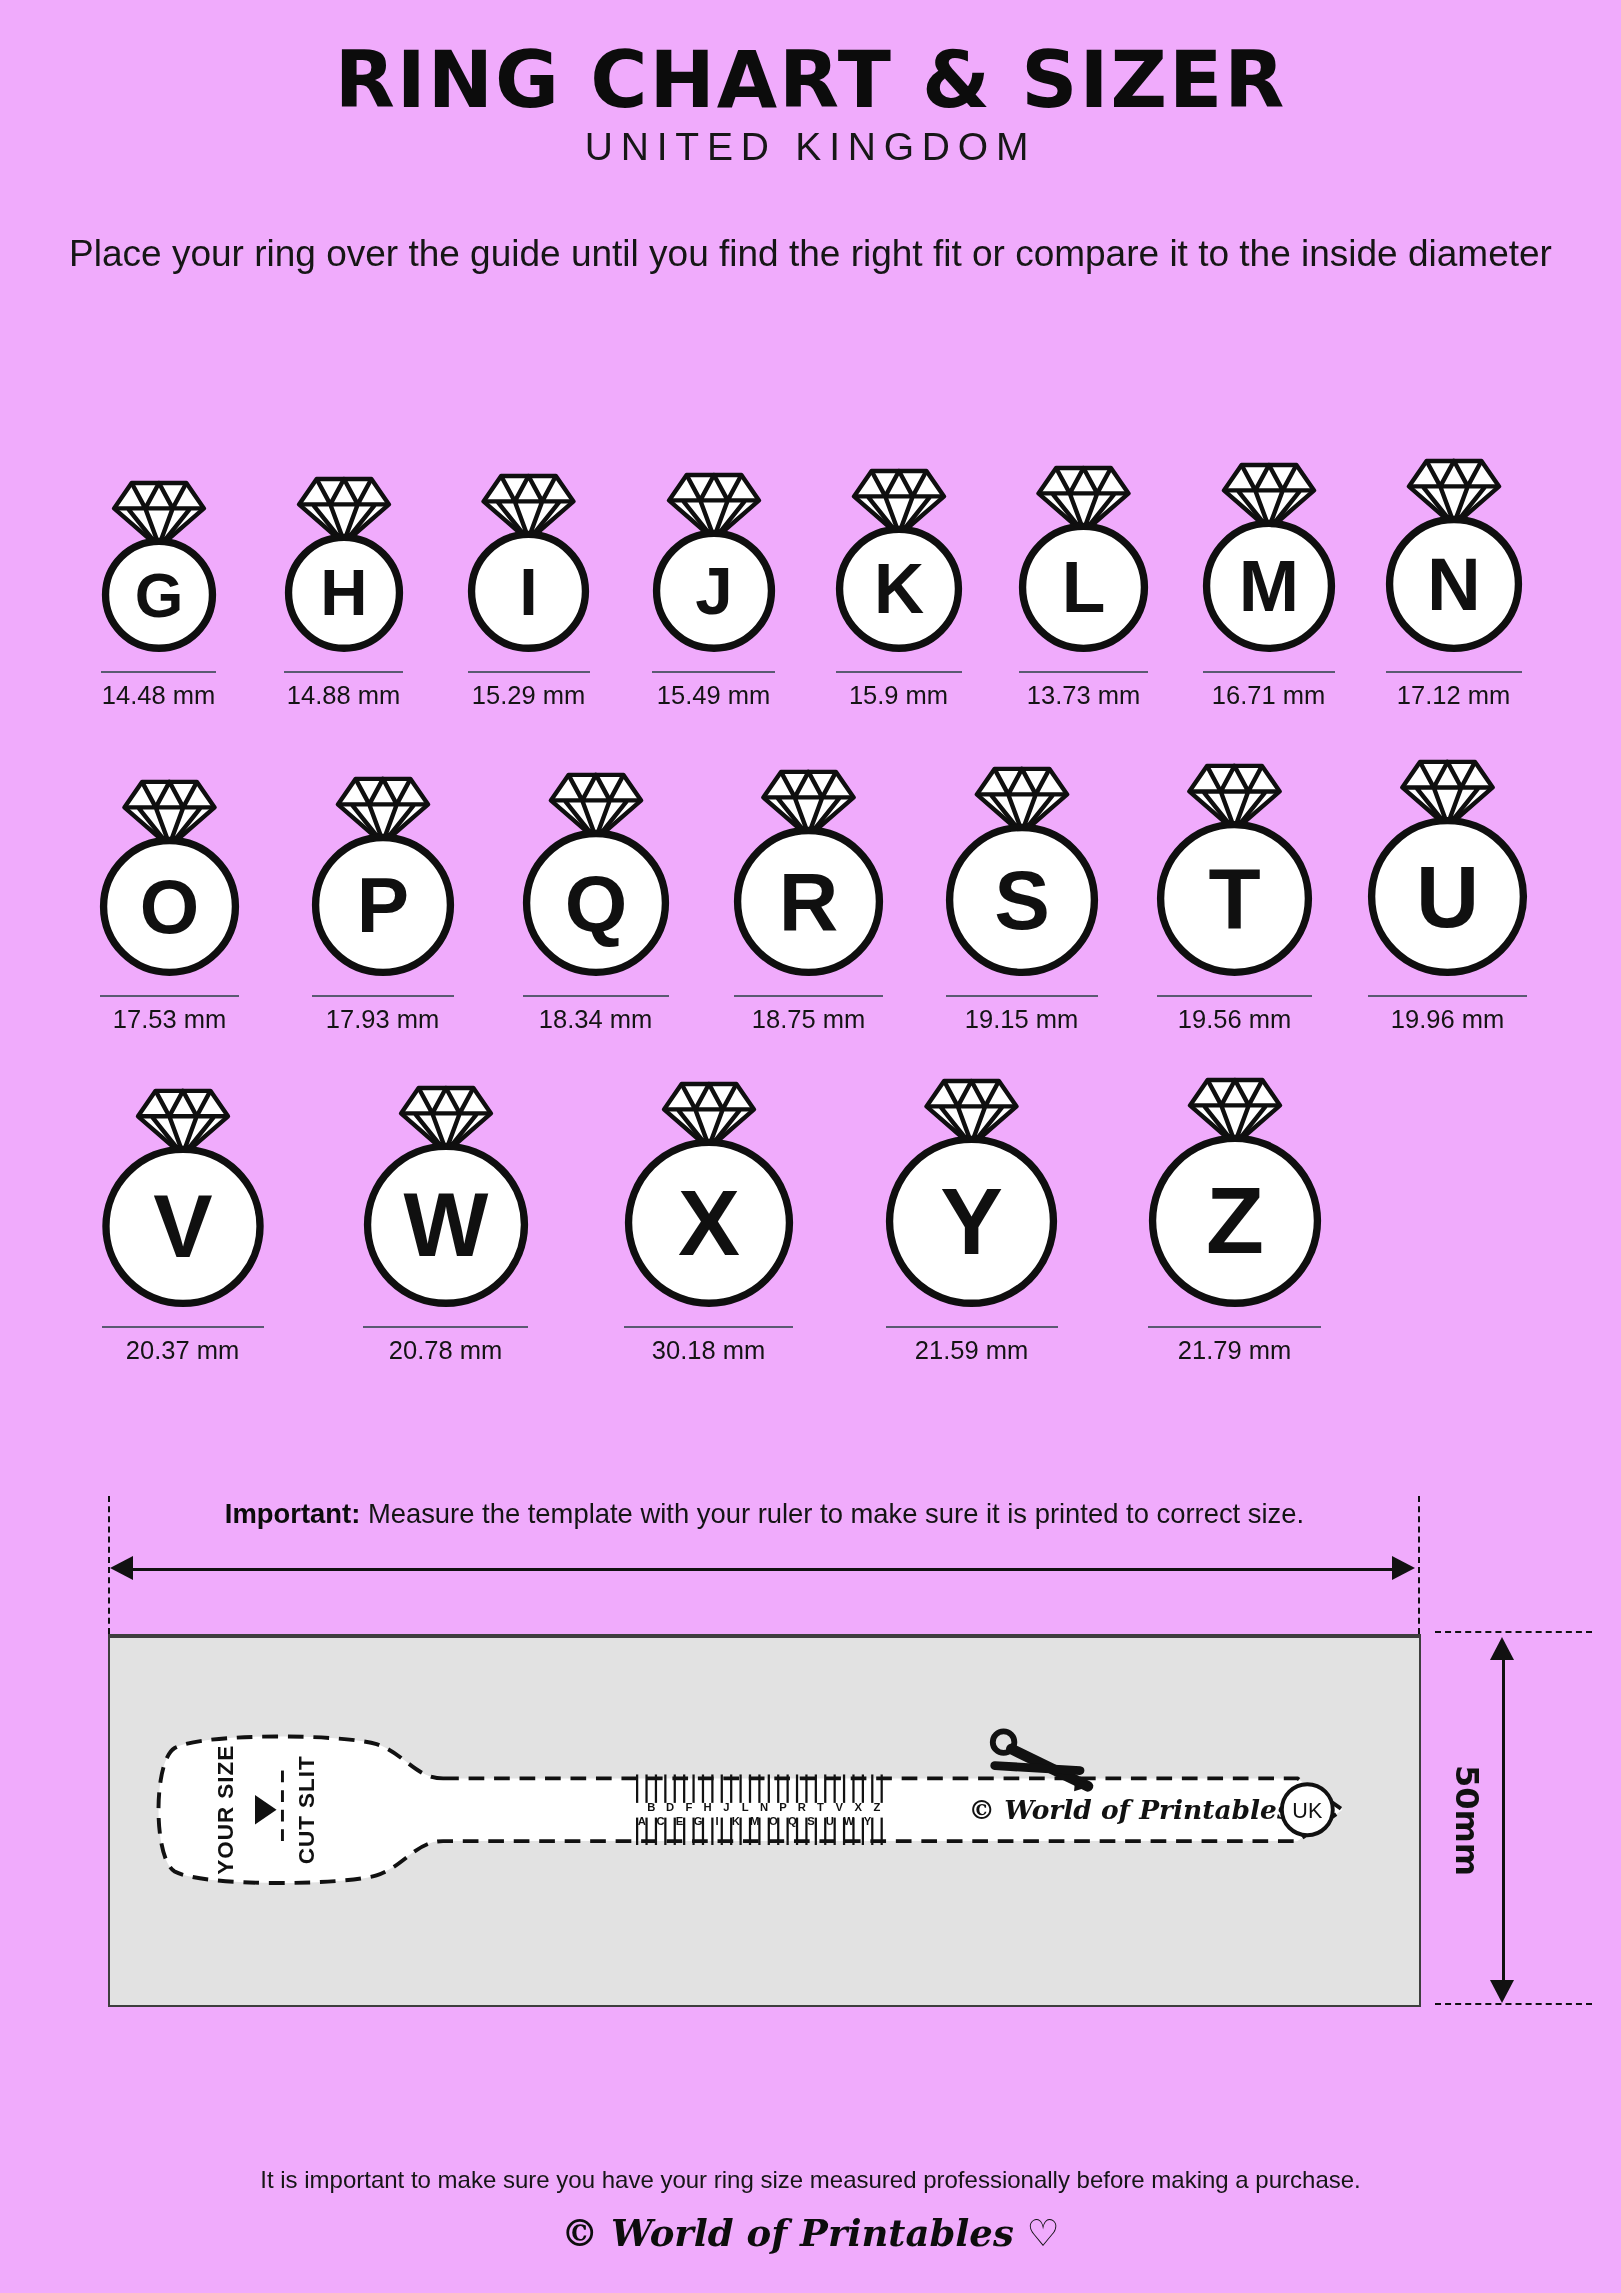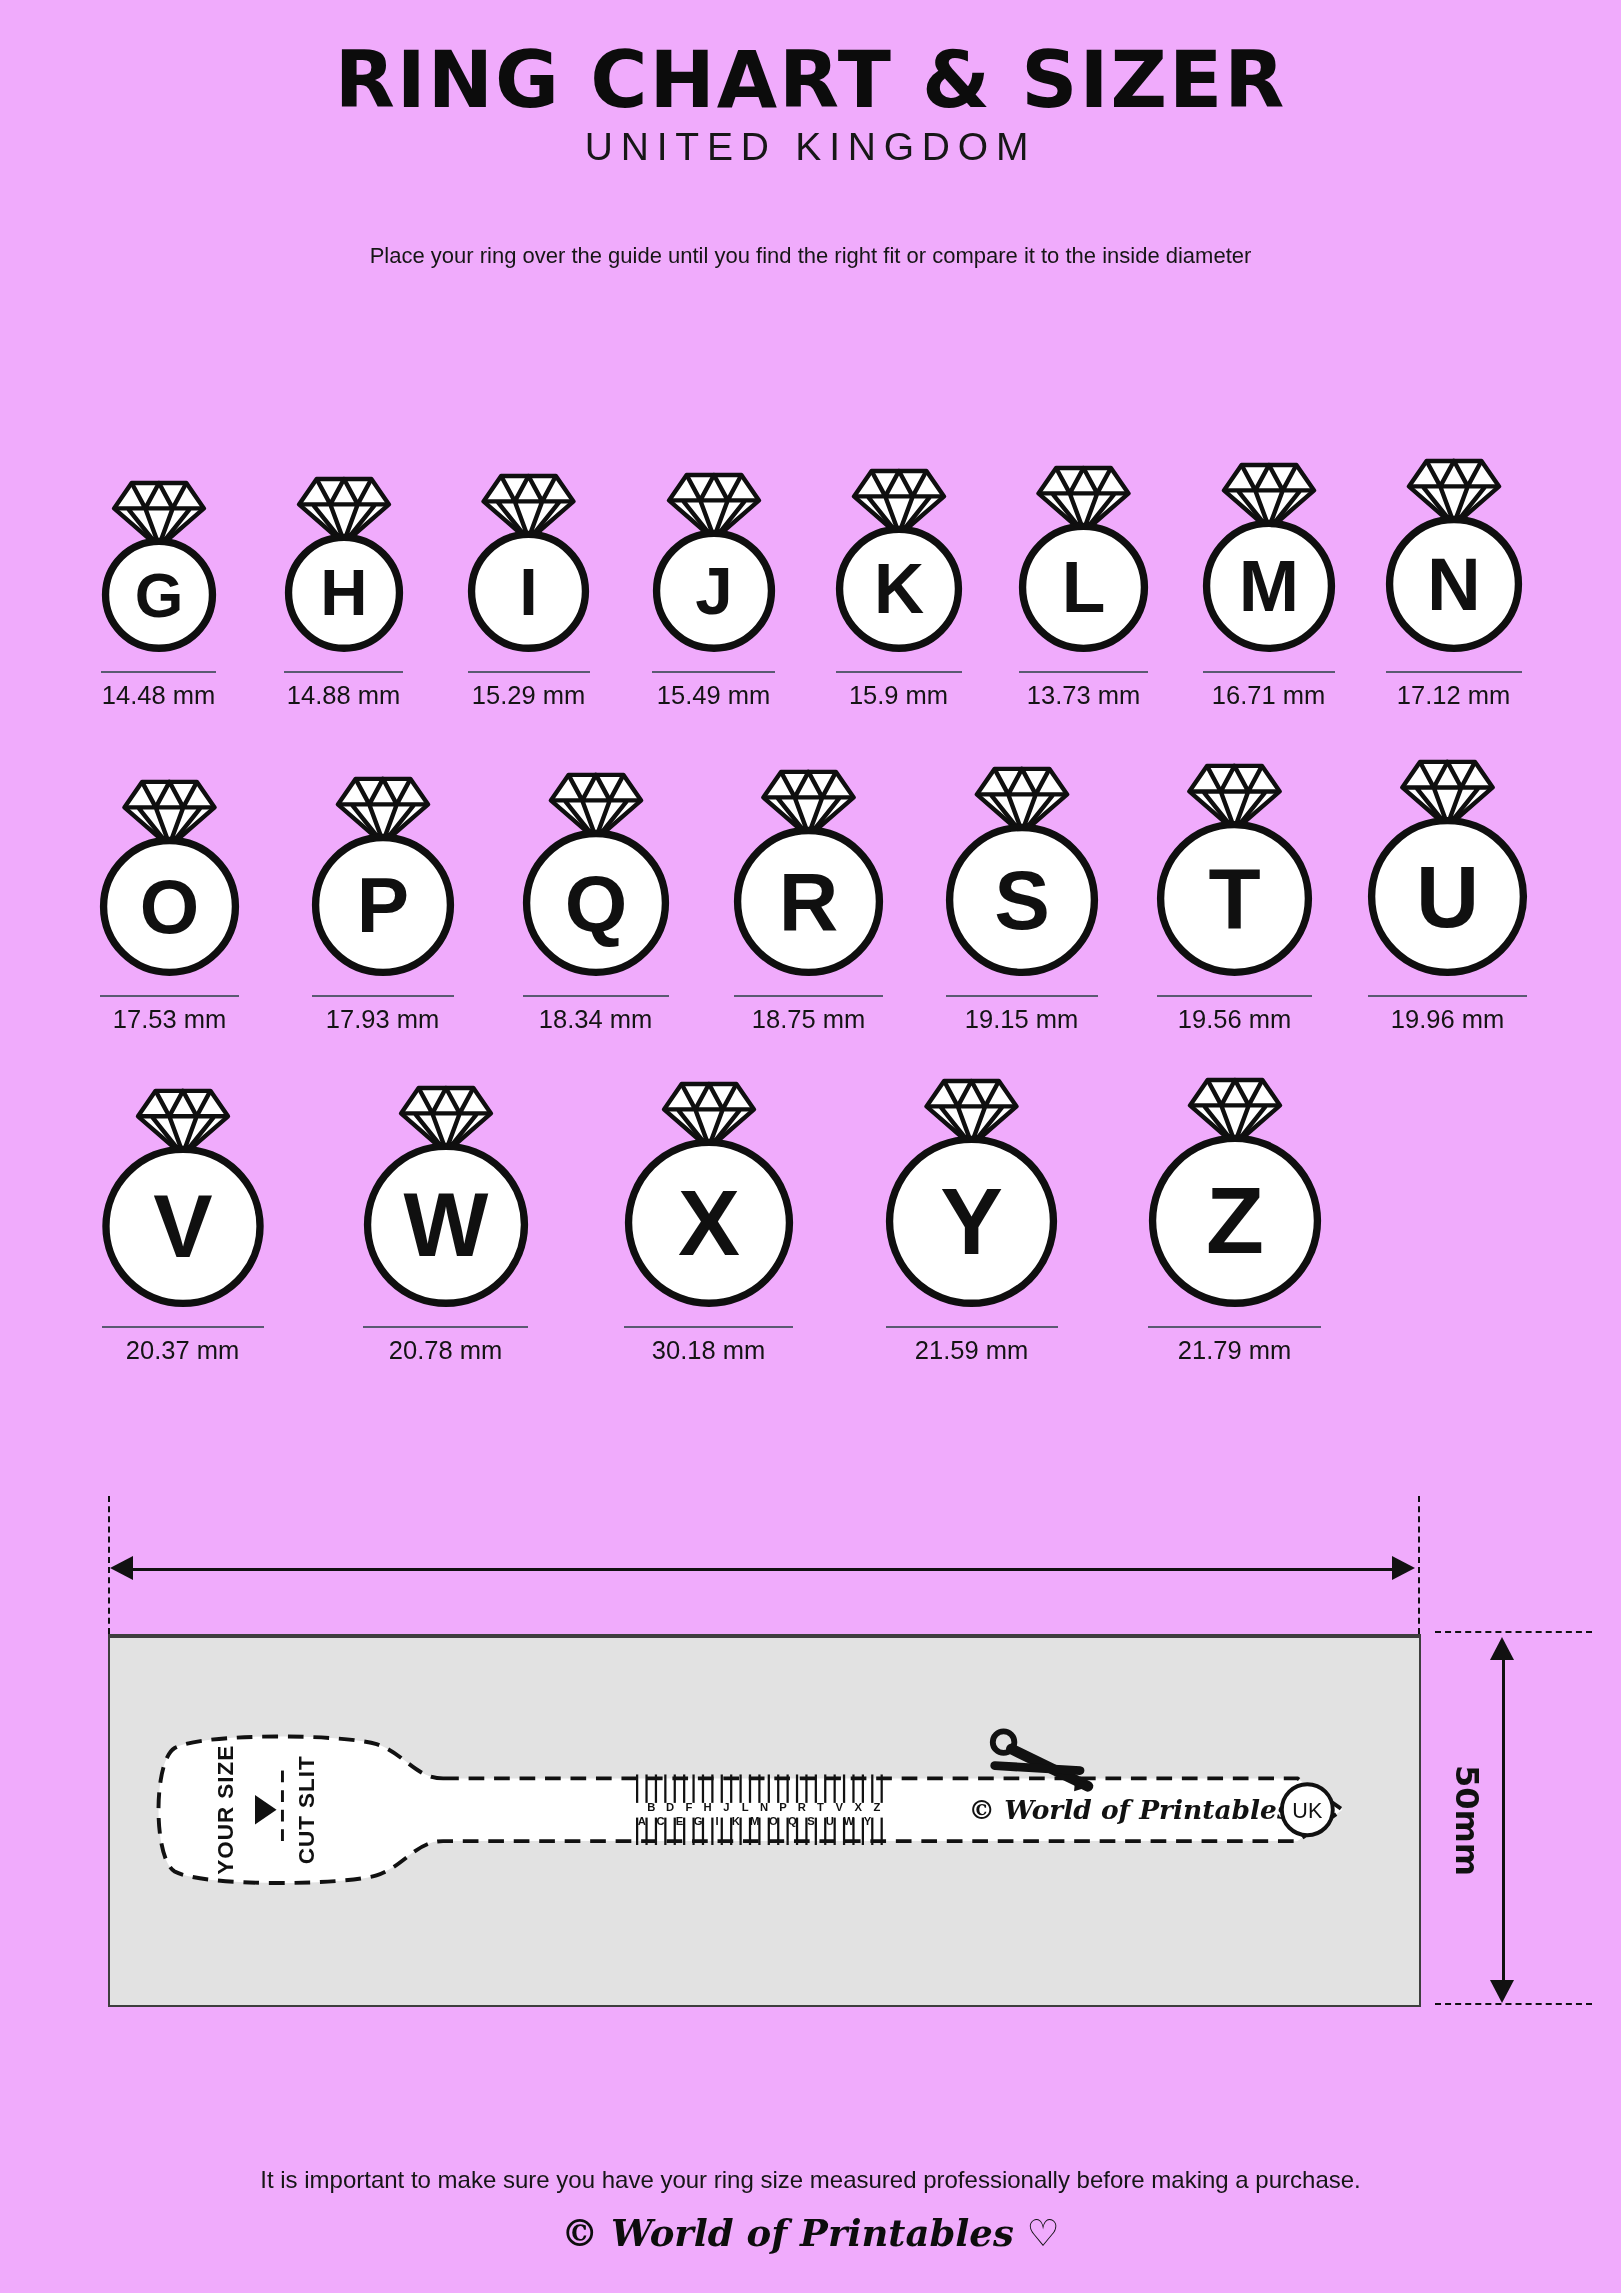--- a/index.html
+++ b/index.html
@@ -5,21 +5,21 @@
   html,body{margin:0;padding:0;background:#fff;}
   .page{position:relative;width:1621px;height:2294px;background:#f0abfc;overflow:hidden;
         font-family:"Liberation Sans",sans-serif;color:#111;}
   .ctr{position:absolute;left:0;right:0;text-align:center;}
 
   .title{top:35px;font-family:"DejaVu Sans",sans-serif;font-weight:bold;font-size:78px;
          letter-spacing:2px;color:#0c0c0c;}
   .subtitle{top:125px;font-size:39px;font-weight:400;letter-spacing:7.8px;color:#171717;}
 
   .intro-bold{top:206px;font-size:26.5px;font-weight:bold;color:#0e0e0e;}
-  .intro-text{top:243px;font-size:22px;color:#161616;}
+  .intro-text{top:233px;font-size:37px;color:#161616;}
 
   .ring-row{position:absolute;display:flex;align-items:flex-end;}
   #row1{left:66px;top:436px;height:274px;}
   #row2{left:63px;top:740px;height:294px;}
   #row3{left:51px;top:1061px;height:304px;}
   #row1 .ring-col{width:185px;} #row2 .ring-col{width:213px;} #row3 .ring-col{width:263px;}
   .ring-col{display:flex;flex-direction:column;align-items:center;justify-content:flex-end;}
   .ring-underline{height:2px;background:#5a5a72;margin-top:17.6px;}
   .ring-mm{margin-top:7.8px;font-size:25.5px;line-height:29px;color:#141414;white-space:nowrap;}
 
@@ -306,20 +306,21 @@
             <path d="M 47 32 H 139 M 65 6 L 79 32 L 93 6 L 107 32 L 121 6 M 61 32 L 93 72 M 125 32 L 93 72 M 79 32 L 93 70 M 107 32 L 93 70"></path>
           </g>
           <circle cx="93" cy="150" r="84.25" fill="#fff" stroke="#0f0f0f" stroke-width="7.5"></circle>
           <text x="93" y="183" text-anchor="middle" font-size="97" font-weight="bold" fill="#101010">Z</text>
         </svg>
         <div class="ring-underline" style="width:173px"></div>
         <div class="ring-mm">21.79 mm</div>
       </div>
     </div>
 
+  <div class="important-line"><b>Important:</b><span> Measure the template with your ruler to make sure it is printed to correct size.</span></div>
 
   <div class="vdash" id="vdash-left"></div>
   <div class="vdash" id="vdash-right"></div>
   <div class="harrow-line"></div>
   <div class="harrow-head" id="harrow-left"></div>
   <div class="harrow-head" id="harrow-right"></div>
 
   <div class="sizer-box">
     <svg viewBox="0 0 1336 374">
 

